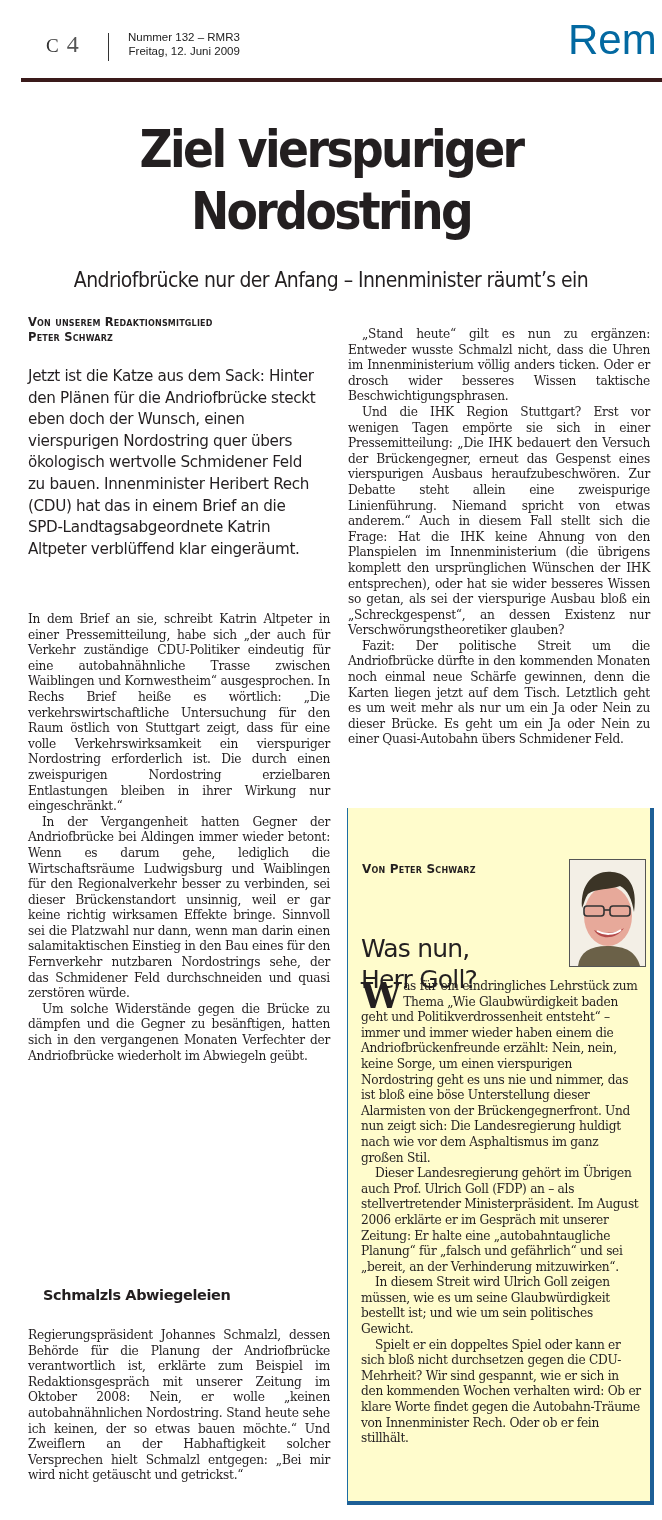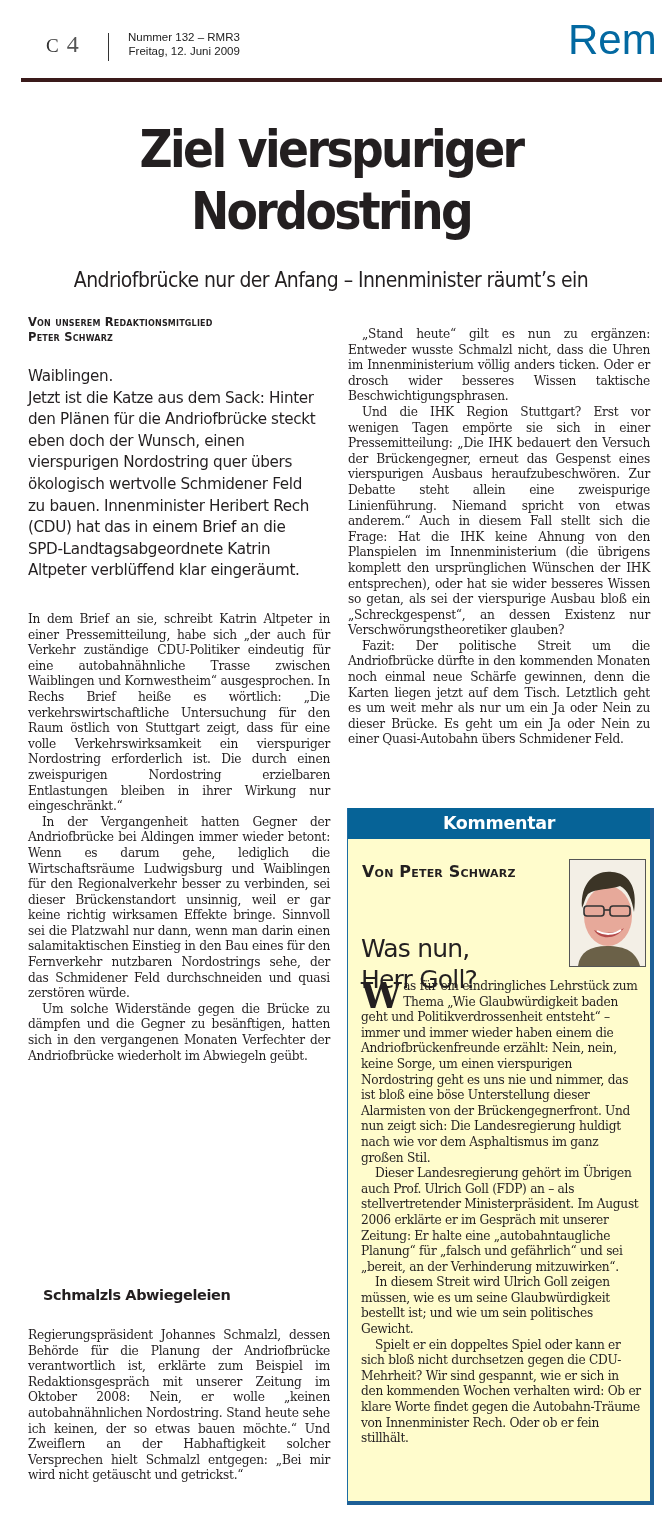--- a/index.html
+++ b/index.html
@@ -30,21 +30,21 @@
   .body-col p { margin: 0; text-indent: 14px; }
   .body-col p.noindent { text-indent: 0; }
   .col-left-a { left: 28px; top: 612px; width: 302px; }
   .col-left-b { left: 28px; top: 1328px; width: 302px; }
   .subhead2 { position: absolute; left: 43px; top: 1287px; font-family: "DejaVu Sans", sans-serif; font-weight: bold; font-size: 14.5px; letter-spacing: -0.4px; color: #231f20; }
   .col-right-a { left: 348px; top: 313px; width: 302px; margin-top: 14px; }
 
   
   .kbox { position: absolute; left: 347px; top: 808px; width: 302px; height: 693px; background: #fffccc; border-left: 1px solid #1d6ca3; border-right: 4px solid #1d5f96; border-bottom: 4px solid #1d5f96; }
   .kbox-head { position: absolute; left: 0; top: 0; width: 302px; height: 31px; background: #066397; color: #ffffff; font-family: "DejaVu Sans", sans-serif; font-weight: bold; font-size: 17.5px; line-height: 31px; text-align: center; letter-spacing: -0.3px; }
-  .kbox-byline { position: absolute; left: 14px; top: 54px; font-family: "DejaVu Sans", sans-serif; font-size: 16px; font-variant: small-caps; font-weight: bold; color: #231f20; letter-spacing: 0.2px; }
+  .kbox-byline { position: absolute; left: 14px; top: 54px; font-family: "DejaVu Sans", sans-serif; font-size: 12px; font-variant: small-caps; font-weight: bold; color: #231f20; letter-spacing: 0.2px; }
   .kbox-title { position: absolute; left: 13px; top: 78px; font-family: "DejaVu Sans", sans-serif; font-size: 25px; line-height: 31px; color: #231f20; letter-spacing: -0.8px; margin-top: 47px; }
   .kbox-photo { position: absolute; left: 221px; top: 51px; width: 75px; height: 106px; border: 1px solid #555; background: #f4f1ea; overflow: hidden; }
   .kbox-text { position: absolute; left: 13px; top: 171px; width: 280px; font-family: "DejaVu Serif", serif; font-size: 12.2px; line-height: 15.6px; color: #231f20; letter-spacing: -0.3px; }
   .kbox-text p { margin: 0; text-indent: 14px; }
   .kbox-text p.first { text-indent: 0; }
   .dropcap { float: left; font-family: "DejaVu Serif", serif; font-weight: bold; font-size: 36px; line-height: 28px; margin: 2px 2px 0 0; color: #231f20; }
 </style>
 </head>
 <body>
 
@@ -67,21 +67,20 @@
     <span style="display:block">Nordostring</span>
   </h1>
   <div class="subhead">Andriofbrücke nur der Anfang – Innenminister räumt’s ein</div>
 
   <div class="byline">
     <div>Von unserem Redaktionsmitglied</div>
     <div>Peter Schwarz</div>
   </div>
 
   <div class="lead">
-    <span class="loc">Waiblingen.</span>
     <span>Jetzt ist die Katze aus dem Sack: Hinter den Plänen für die Andriofbrücke steckt eben doch der Wunsch, einen vierspurigen Nordostring quer übers ökologisch wertvolle Schmidener Feld zu bauen. Innenminister Heribert Rech (CDU) hat das in einem Brief an die SPD-Landtagsabgeordnete Katrin Altpeter verblüffend klar eingeräumt.</span>
   </div>
 
   <div class="body-col col-left-a">
     <p class="noindent">In dem Brief an sie, schreibt Katrin Altpeter in einer Pressemitteilung, habe sich „der auch für Verkehr zuständige CDU-Politiker eindeutig für eine autobahnähnliche Trasse zwischen Waiblingen und Kornwestheim“ ausgesprochen. In Rechs Brief heiße es wörtlich: „Die verkehrswirtschaftliche Untersuchung für den Raum östlich von Stuttgart zeigt, dass für eine volle Verkehrswirksamkeit ein vierspuriger Nordostring erforderlich ist. Die durch einen zweispurigen Nordostring erzielbaren Entlastungen bleiben in ihrer Wirkung nur eingeschränkt.“</p>
     <p>In der Vergangenheit hatten Gegner der Andriofbrücke bei Aldingen immer wieder betont: Wenn es darum gehe, lediglich die Wirtschaftsräume Ludwigsburg und Waiblingen für den Regionalverkehr besser zu verbinden, sei dieser Brückenstandort unsinnig, weil er gar keine richtig wirksamen Effekte bringe. Sinnvoll sei die Platzwahl nur dann, wenn man darin einen salamitaktischen Einstieg in den Bau eines für den Fernverkehr nutzbaren Nordostrings sehe, der das Schmidener Feld durchschneiden und quasi zerstören würde.</p>
     <p>Um solche Widerstände gegen die Brücke zu dämpfen und die Gegner zu besänftigen, hatten sich in den vergangenen Monaten Verfechter der Andriofbrücke wiederholt im Abwiegeln geübt.</p>
   </div>
 
   <div class="subhead2">Schmalzls Abwiegeleien</div>
@@ -90,21 +89,20 @@
     <p class="noindent">Regierungspräsident Johannes Schmalzl, dessen Behörde für die Planung der Andriofbrücke verantwortlich ist, erklärte zum Beispiel im Redaktionsgespräch mit unserer Zeitung im Oktober 2008: Nein, er wolle „keinen autobahnähnlichen Nordostring. Stand heute sehe ich keinen, der so etwas bauen möchte.“ Und Zweiflern an der Habhaftigkeit solcher Versprechen hielt Schmalzl entgegen: „Bei mir wird nicht getäuscht und getrickst.“</p>
   </div>
 
   <div class="body-col col-right-a">
     <p>„Stand heute“ gilt es nun zu ergänzen: Entweder wusste Schmalzl nicht, dass die Uhren im Innenministerium völlig anders ticken. Oder er drosch wider besseres Wissen taktische Beschwichtigungsphrasen.</p>
     <p>Und die IHK Region Stuttgart? Erst vor wenigen Tagen empörte sie sich in einer Pressemitteilung: „Die IHK bedauert den Versuch der Brückengegner, erneut das Gespenst eines vierspurigen Ausbaus heraufzubeschwören. Zur Debatte steht allein eine zweispurige Linienführung. Niemand spricht von etwas anderem.“ Auch in diesem Fall stellt sich die Frage: Hat die IHK keine Ahnung von den Planspielen im Innenministerium (die übrigens komplett den ursprünglichen Wünschen der IHK entsprechen), oder hat sie wider besseres Wissen so getan, als sei der vierspurige Ausbau bloß ein „Schreckgespenst“, an dessen Existenz nur Verschwörungstheoretiker glauben?</p>
     <p>Fazit: Der politische Streit um die Andriofbrücke dürfte in den kommenden Monaten noch einmal neue Schärfe gewinnen, denn die Karten liegen jetzt auf dem Tisch. Letztlich geht es um weit mehr als nur um ein Ja oder Nein zu dieser Brücke. Es geht um ein Ja oder Nein zu einer Quasi-Autobahn übers Schmidener Feld.</p>
   </div>
 
   <div class="kbox">
-    <div class="kbox-head">Kommentar</div>
     <div class="kbox-byline">Von Peter Schwarz</div>
     <div class="kbox-title">
       <div>Was nun,</div>
       <div>Herr Goll?</div>
     </div>
     <div class="kbox-photo">
       <svg width="75" height="106" viewBox="0 0 75 106">
         <rect x="0" y="0" width="75" height="106" fill="#f3efe6"></rect>
         <path d="M8 106 C10 92 20 86 37 86 C56 86 66 92 70 106 Z" fill="#6b6148"></path>
         <ellipse cx="38" cy="56" rx="24" ry="30" fill="#e7a99a"></ellipse>

